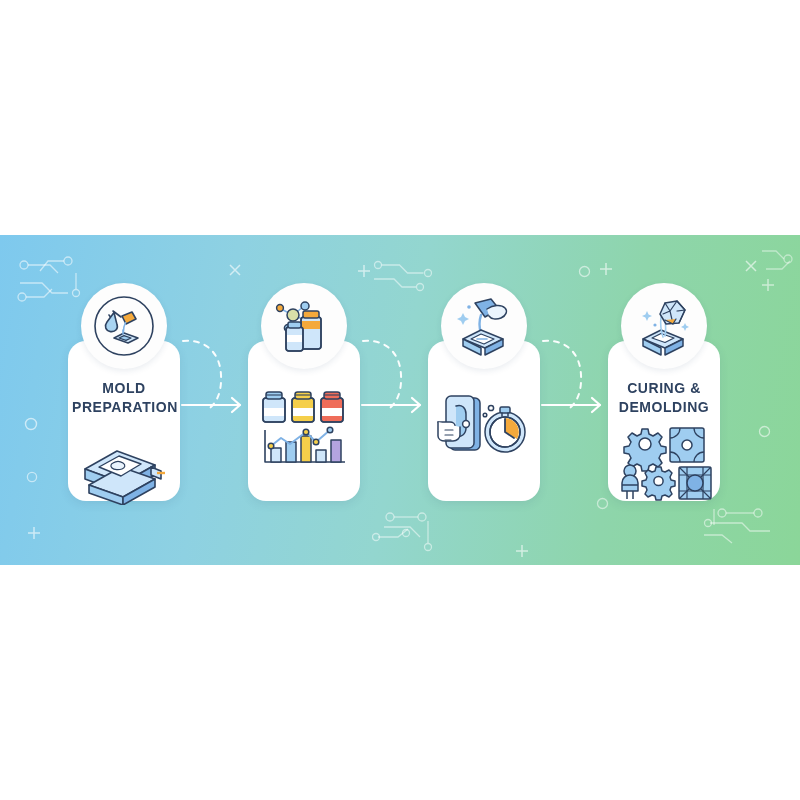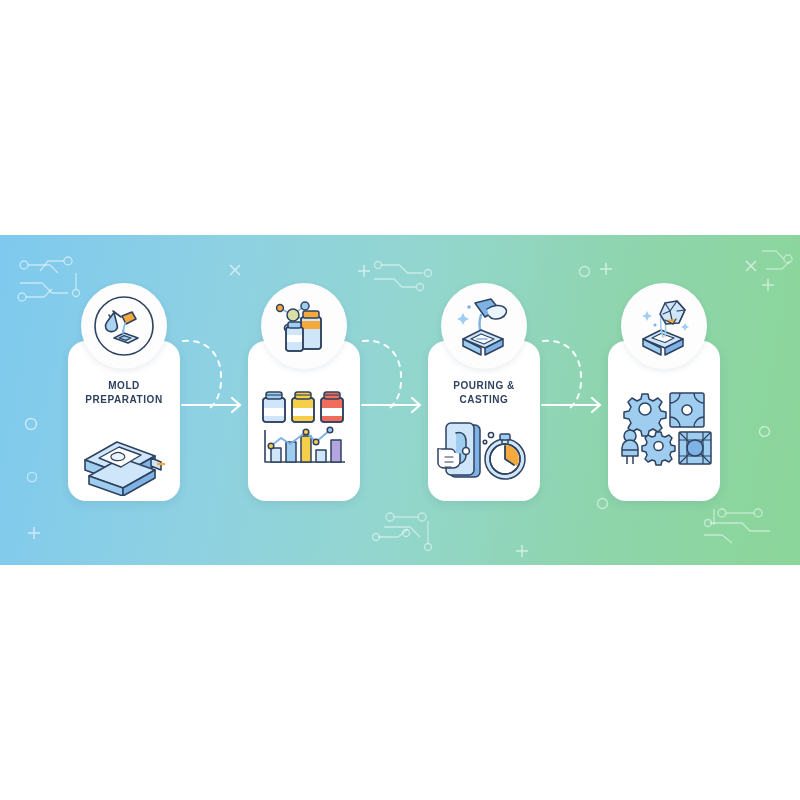--- a/index.html
+++ b/index.html
@@ -27,21 +27,21 @@
           box-shadow:0 2px 6px rgba(40,70,110,.10);
           display:flex;align-items:center;justify-content:center;z-index:3;}
   .bubble svg{display:block;}
 
   .card{position:absolute;left:0;top:58px;width:112px;height:160px;
         background:#fff;border-radius:18px;
         box-shadow:0 3px 10px rgba(40,70,110,.10);
         display:flex;flex-direction:column;align-items:center;
         padding-top:38px;box-sizing:border-box;z-index:2;}
 
-  .label{color:#2e4260;font-size:10px;font-weight:bold;line-height:1.35;
+  .label{color:#2e4260;font-size:14px;font-weight:bold;line-height:1.35;
          letter-spacing:.55px;text-align:center;text-transform:uppercase;
          width:104px;}
 
   .art{margin-top:6px;width:100px;height:86px;display:flex;
        align-items:center;justify-content:center;}
   .art svg{display:block;}
 
   
   .conn{position:absolute;top:0;left:0;width:800px;height:330px;
         pointer-events:none;z-index:1;}
@@ -260,21 +260,20 @@
           <path d="M12 44l18-9 22 9-18 9z" fill="#cfe6fa"></path>
           <path d="M12 44v7l18 9v-7z" fill="#9fcdf0"></path>
           <path d="M52 44v7l-18 9v-7z" fill="#7fb2e5"></path>
           <path d="M20 44l10-5 13 5-10 5z" fill="#fff" stroke-width="1.2"></path>
           <path d="M26 44h10" stroke="#7fb2e5" stroke-width="1.6"></path>
           <path d="M12 18l2 4 4 2-4 2-2 4-2-4-4-2 4-2z" fill="#9fcdf0" stroke="none"></path>
           <circle cx="18" cy="12" r="1.8" fill="#7fb2e5" stroke="none"></circle>
         </svg>
       </div>
       <div class="card">
-        <div class="label"><span>POURING &amp;</span><br><span>CASTING</span></div>
         <div class="art">
           <svg width="96" height="80" viewBox="0 0 96 80" fill="none" stroke="#2e4260" stroke-width="1.5" stroke-linejoin="round" stroke-linecap="round">
             <rect x="14" y="10" width="30" height="52" rx="5" fill="#7fb2e5"></rect>
             <rect x="10" y="8" width="28" height="52" rx="5" fill="#cfe6fa"></rect>
             <path d="M20 18c6-2 10 2 10 8v14c0 6-5 10-10 8" fill="#9fcdf0"></path>
             <circle cx="30" cy="36" r="3.4" fill="#fff"></circle>
             <path d="M2 34h12c3 0 5 2 5 4s-2 4-5 4H9" fill="#fff"></path>
             <path d="M2 34v14c0 3 3 5 7 5h8c4 0 7-3 7-6v-8" fill="#fff"></path>
             <path d="M9 42h8M9 47h8M9 52h6" stroke-width="1.2"></path>
             <circle cx="69" cy="44" r="20" fill="#cfe6fa"></circle>
@@ -301,20 +300,21 @@
           <path d="M30 22c-1 8 0 14 2 20M34 24c1 8 1 12 0 17" stroke="#9fcdf0" stroke-width="1.6"></path>
           <path d="M34 8l12-2 8 9-6 13-13 1-6-10z" fill="#cfe6fa"></path>
           <path d="M34 8l5 8 7-10M46 6l8 9-7 1M39 16l-7 3M39 16l3 13M46 16l8-1-6 13" stroke-width="1.2"></path>
           <path d="M34 25l8 4 3-5" fill="#f4a93c" stroke="#2e4260" stroke-width="1.2"></path>
           <path d="M16 16l1.6 3.4L21 21l-3.4 1.6L16 26l-1.6-3.4L11 21l3.4-1.6z" fill="#9fcdf0" stroke="none"></path>
           <path d="M54 28l1.2 2.6L58 32l-2.8 1.2L54 36l-1.2-2.8L50 32l2.8-1.4z" fill="#9fcdf0" stroke="none"></path>
           <circle cx="24" cy="30" r="1.6" fill="#7fb2e5" stroke="none"></circle>
         </svg>
       </div>
       <div class="card">
+        <div class="label"><span>CURING &amp;</span><br><span>DEMOLDING</span></div>
         <div class="art">
           <svg width="96" height="80" viewBox="0 0 96 80" fill="none" stroke="#2e4260" stroke-width="1.5" stroke-linejoin="round">
             <g>
               <path d="M26 6h6l1 5 4 2 5-3 4 4-3 5 2 4 5 1v6l-5 1-2 4 3 5-4 4-5-3-4 2-1 5h-6l-1-5-4-2-5 3-4-4 3-5-2-4-5-1v-6l5-1 2-4-3-5 4-4 5 3 4-2z" fill="#9fcdf0"></path>
               <circle cx="29" cy="21" r="6" fill="#fff"></circle>
             </g>
             <g>
               <rect x="54" y="5" width="34" height="34" rx="2" fill="#9fcdf0"></rect>
               <path d="M54 15a10 10 0 0 0 10-10M88 15a10 10 0 0 1-10-10M54 29a10 10 0 0 1 10 10M88 29a10 10 0 0 0-10 10" stroke-width="1.3"></path>
               <circle cx="71" cy="22" r="5" fill="#fff"></circle>

